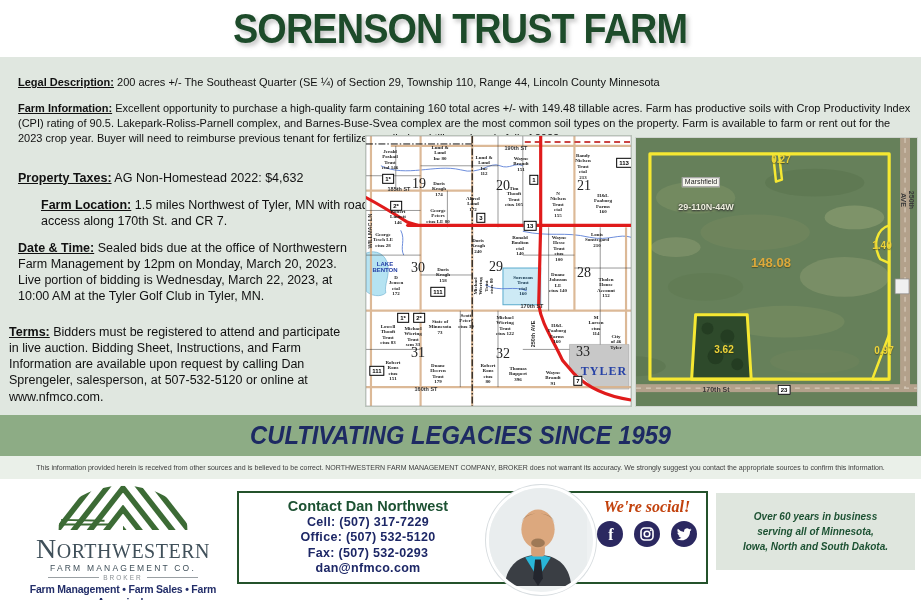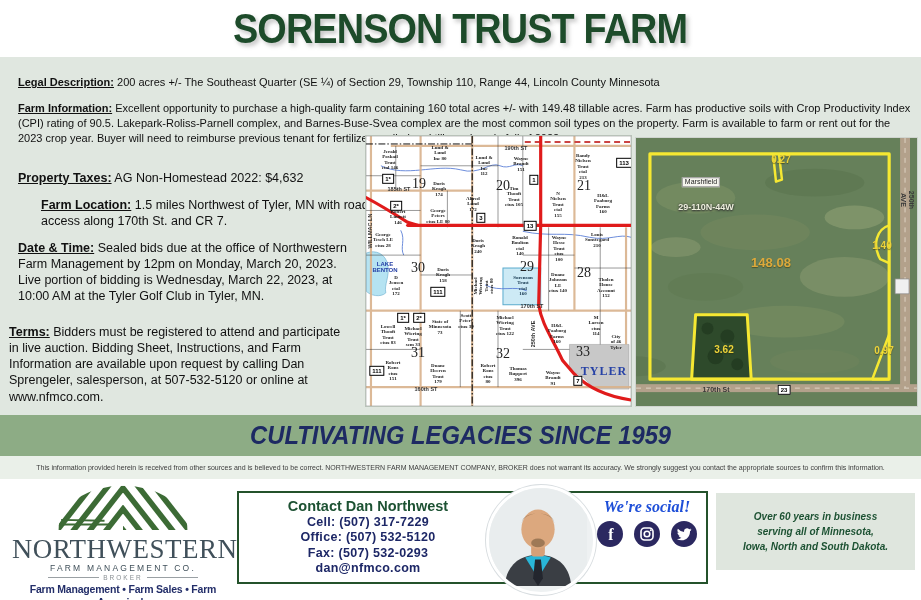--- a/index.html
+++ b/index.html
@@ -59,42 +59,42 @@
 
   
   .disclaimer{position:absolute;left:0;top:456px;width:921px;height:23px;background:#eaf0e9;
               display:flex;align-items:center;justify-content:center;}
   .disclaimer span{font-size:7px;color:#3c3c3c;}
 
   
   .footer{position:absolute;left:0;top:479px;width:921px;height:121px;background:#ffffff;}
 
   .logo-block{position:absolute;left:12px;top:3px;width:222px;text-align:center;}
-  .nw-name{font-family:"Liberation Serif",serif;color:#40505a;font-size:27px;
+  .nw-name{font-family:"Liberation Serif",serif;color:#40505a;font-size:20px;
            letter-spacing:.5px;line-height:1;margin-top:1px;}
   .nw-name::first-letter{font-size:28px;}
   .nw-sub{color:#40505a;font-size:8.5px;font-weight:normal;letter-spacing:2.2px;margin-top:0;}
   .broker-row{display:flex;align-items:center;gap:4px;width:150px;margin:1px auto 2px;}
   .broker-row::before,.broker-row::after{content:"";flex:1;border-top:1px solid #9aa0a4;}
   .nw-broker{font-size:6.5px;color:#8a9094;letter-spacing:2px;}
   .nw-services,.nw-address{color:#232e69;font-weight:bold;font-size:10.5px;line-height:1.25;
                            letter-spacing:-.2px;}
 
   .contact-box{position:absolute;left:237px;top:12px;width:471px;height:93px;background:#fff;
                border:2px solid #24522b;box-sizing:border-box;}
   .contact-col{position:absolute;left:4px;top:5px;width:250px;text-align:center;}
   .contact-heading{color:#1d5233;font-weight:bold;font-size:14.5px;margin-bottom:1px;}
   .contact-line{color:#1d2766;font-weight:bold;font-size:12.5px;line-height:1.23;
                 letter-spacing:.3px;}
   .agent-photo{position:absolute;left:247px;top:-8px;width:104px;height:104px;border-radius:50%;
                background:#eef1f2;border:3px solid #fff;box-shadow:0 0 0 1px #d8dde0;
                overflow:hidden;}
   .social-col{position:absolute;left:352px;top:6px;width:112px;text-align:center;}
   .social-tag{font-family:"Liberation Serif",serif;font-style:italic;font-weight:bold;
-              color:#1d4ed8;font-size:16px;line-height:1;}
+              color:#c2410c;font-size:16px;line-height:1;}
   .find-us{color:#1d5233;font-weight:bold;font-size:19px;letter-spacing:2px;line-height:1.15;}
   .social-icons{display:flex;justify-content:center;gap:11px;margin-top:6px;}
   .social-icons svg{display:block;}
 
   .years-panel{position:absolute;left:716px;top:14px;width:199px;height:77px;background:#dfe6de;
                display:flex;flex-direction:column;align-items:center;justify-content:center;}
   .years-line{color:#1d5233;font-weight:bold;font-style:italic;font-size:10px;line-height:1.5;}
 </style>
 </head>
 <body>
@@ -176,21 +176,21 @@
           <line x1="42" y1="90" x2="267" y2="90"></line>
           <line x1="176" y1="0" x2="176" y2="90"></line>
           <path d="M176,90 L174,170 C177,190 188,204 198,226 L210,240 C226,256 246,263 267,266"></path>
         </g>
       </svg>
       <div class="lbl-layer">
           <span class="plbl sec" style="left: 53px; top: 48px; transform: translate(-50%, -50%);">19</span>
           <span class="plbl sec" style="left: 137px; top: 50px; transform: translate(-50%, -50%);">20</span>
           <span class="plbl sec" style="left: 218px; top: 50px; transform: translate(-50%, -50%);">21</span>
           <span class="plbl sec" style="left: 52px; top: 132px; transform: translate(-50%, -50%);">30</span>
-          <span class="plbl sec" style="left: 130px; top: 131px; transform: translate(-50%, -50%); margin-left: 31px;">29</span>
+          <span class="plbl sec" style="left: 130px; top: 131px; transform: translate(-50%, -50%);">29</span>
           <span class="plbl sec" style="left: 218px; top: 137px; transform: translate(-50%, -50%);">28</span>
           <span class="plbl sec" style="left: 52px; top: 217px; transform: translate(-50%, -50%);">31</span>
           <span class="plbl sec" style="left: 137px; top: 218px; transform: translate(-50%, -50%);">32</span>
           <span class="plbl sec" style="left: 217px; top: 216px; transform: translate(-50%, -50%);">33</span>
           <span class="plbl st" style="left: 150px; top: 13px; transform: translate(-50%, -50%);">190th ST</span>
           <span class="plbl st" style="left: 33px; top: 54px; transform: translate(-50%, -50%);">185th ST</span>
           <span class="plbl st" style="left: 166px; top: 171px; transform: translate(-50%, -50%);">170th ST</span>
           <span class="plbl st" style="left: 60px; top: 254px; transform: translate(-50%, -50%);">160th ST</span>
           <span class="plbl st" style="left: 5px; top: 95px; transform: translate(-50%, -50%) rotate(-90deg);">WILLMAC LN</span>
           <span class="plbl st" style="left: 168px; top: 198px; transform: translate(-50%, -50%) rotate(-90deg);">250th AVE</span>

